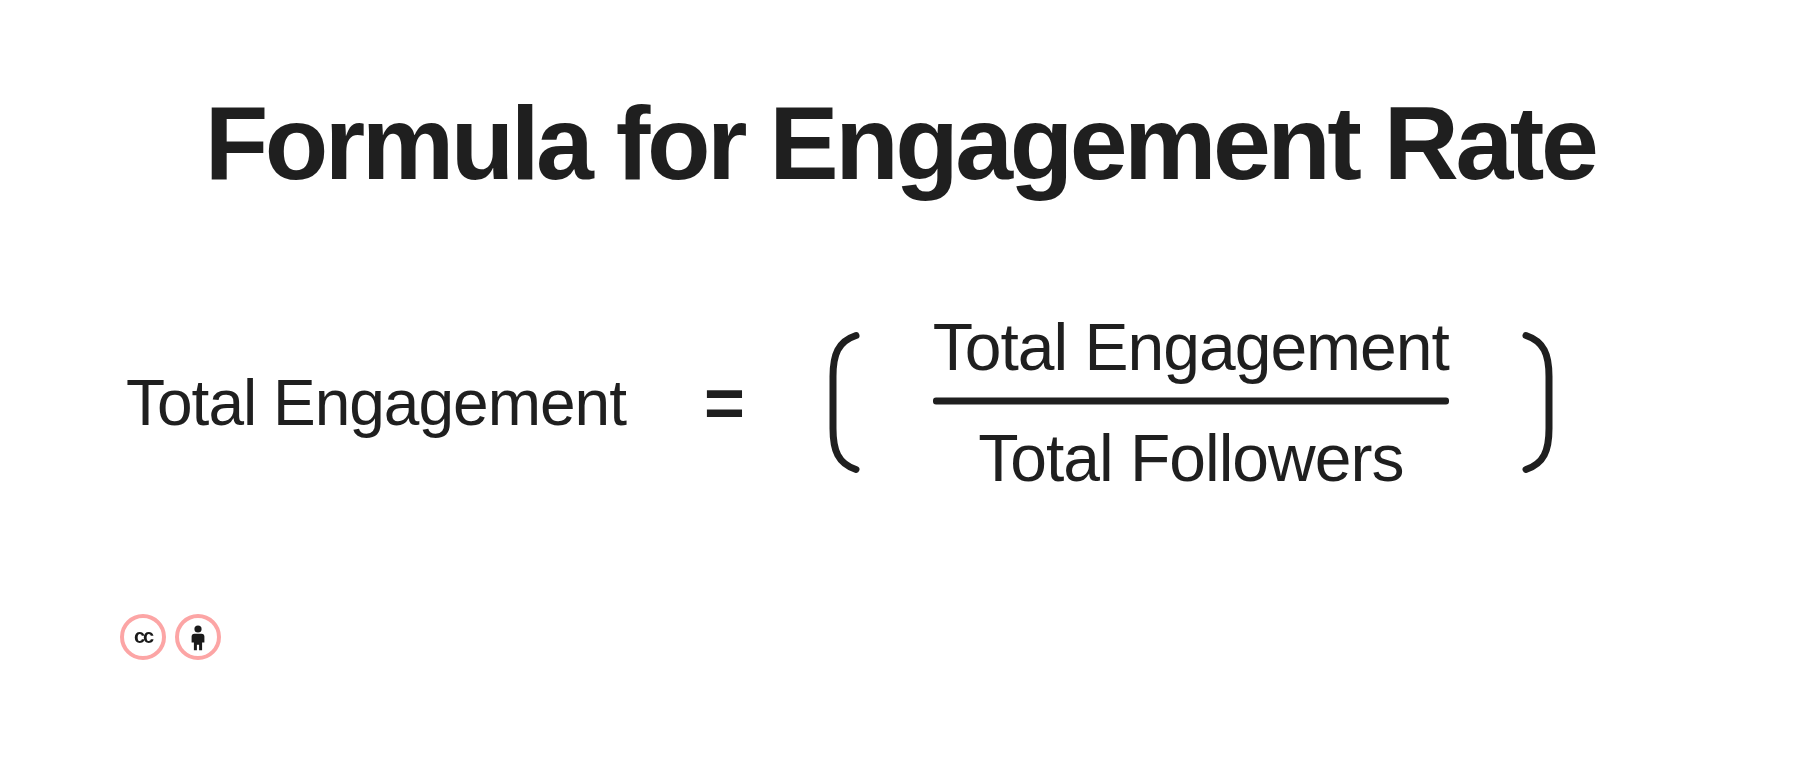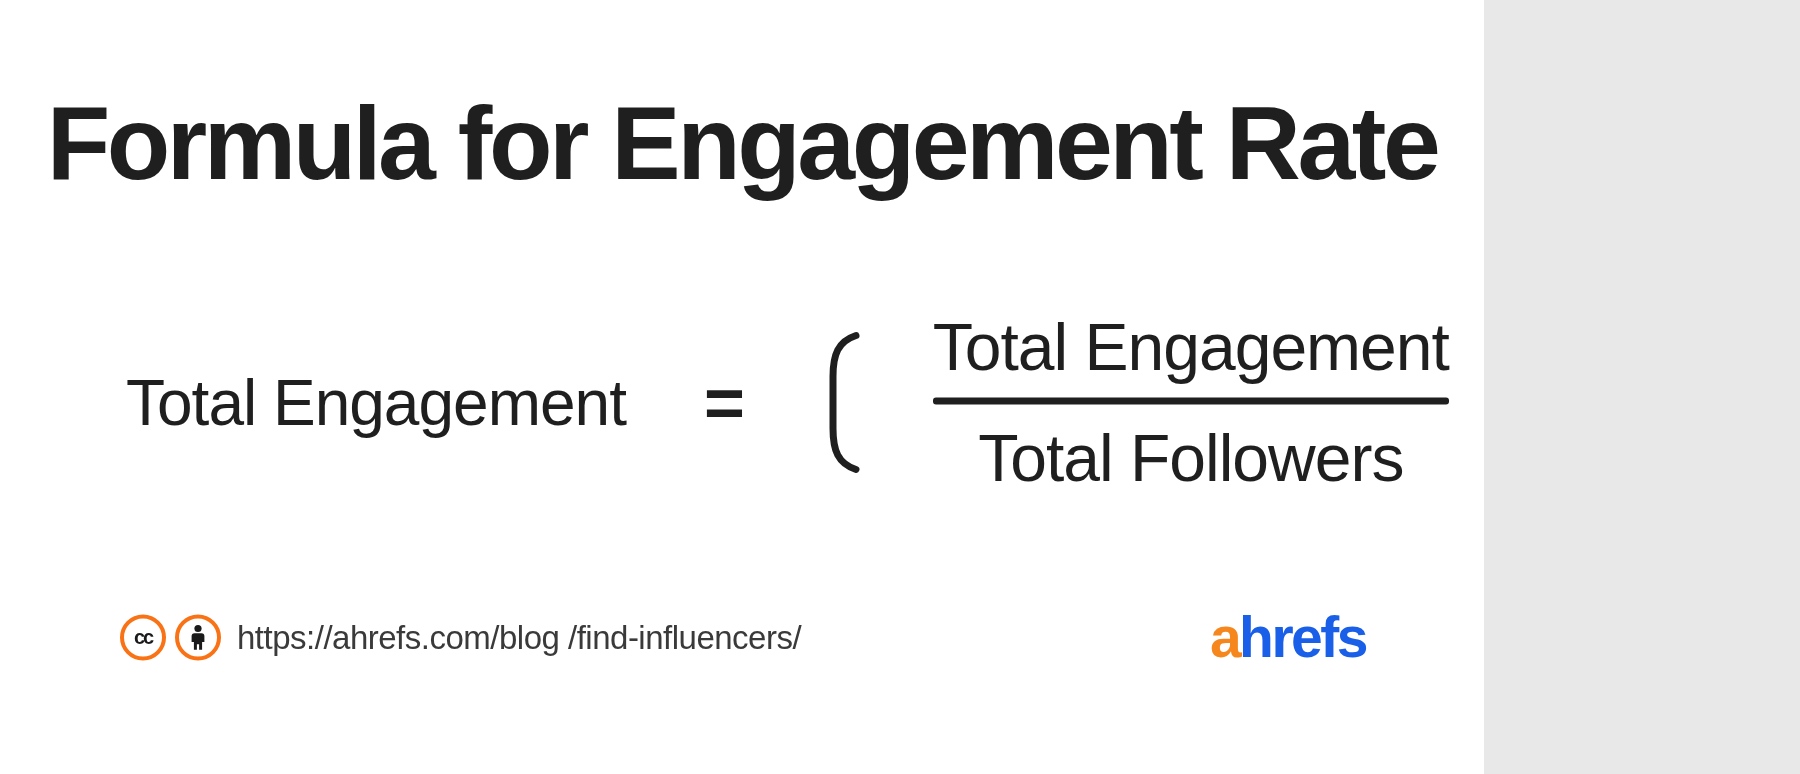--- a/index.html
+++ b/index.html
@@ -6,21 +6,21 @@
     --background:#ffffff;
     --text:#1f1f1f;
     --url-text:#3a3a3a;
     --logo-orange:#f6871d;
     --logo-blue:#1a5fe8;
   }
   *{margin:0;padding:0;box-sizing:border-box;}
   html,body{background:#e8e8e8;}
   .page{
     position:relative;
-    width:1484px;height:774px;
+    width:1800px;height:774px;
     background:var(--background);
     overflow:hidden;
     font-family:"Liberation Sans","DejaVu Sans",sans-serif;
     color:var(--text);
   }
   
   .title{
     position:absolute;top:84px;left:0;right:0;
     text-align:center;
     font-size:104px;font-weight:bold;letter-spacing:-3.5px;
@@ -52,21 +52,21 @@
   .multiplier{font-size:60px;margin-left:26px;}
   
   .footer{
     position:absolute;left:120px;right:118px;top:637px;
     transform:translateY(-50%);
     display:flex;align-items:center;
   }
   .license{display:flex;align-items:center;gap:9px;}
   .badge{
     width:46px;height:46px;border-radius:50%;
-    border:4px solid #f97316;
+    border:4px solid #fca5a5;
     display:flex;align-items:center;justify-content:center;
     background:var(--background);
   }
   .cc-label{
     font-size:20px;font-weight:bold;letter-spacing:-2px;
     color:#1a1a1a;line-height:1;transform:translateY(-1px);
   }
   .by-glyph{display:block;}
   .url{
     font-size:33px;color:var(--url-text);
@@ -113,17 +113,15 @@
       <div class="badge">
         <span class="cc-label">cc</span>
       </div>
       <div class="badge">
         <svg class="by-glyph" width="22" height="27" viewBox="0 0 22 27" aria-hidden="true">
           <circle cx="11" cy="5" r="3.6" fill="#1a1a1a"></circle>
           <path fill="#1a1a1a" d="M4.6 12.6 q0-2.9 2.9-2.9 h7 q2.9 0 2.9 2.9 v6 h-2.3 v7.6 h-3 v-5.4 h-2.2 v5.4 h-3 v-7.6 H4.6 z"></path>
         </svg>
       </div>
     </div>
-    <span class="url">https://ahrefs.com/blog /find-influencers/</span>
-    <span class="logo"><span class="logo-a">a</span><span class="logo-hrefs">hrefs</span></span>
   </div>
 
 </div>
 
 </body></html>

